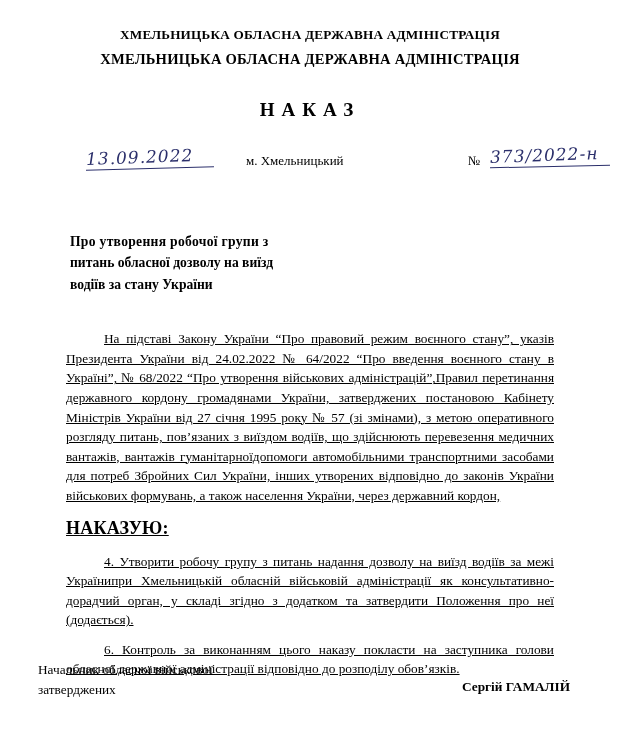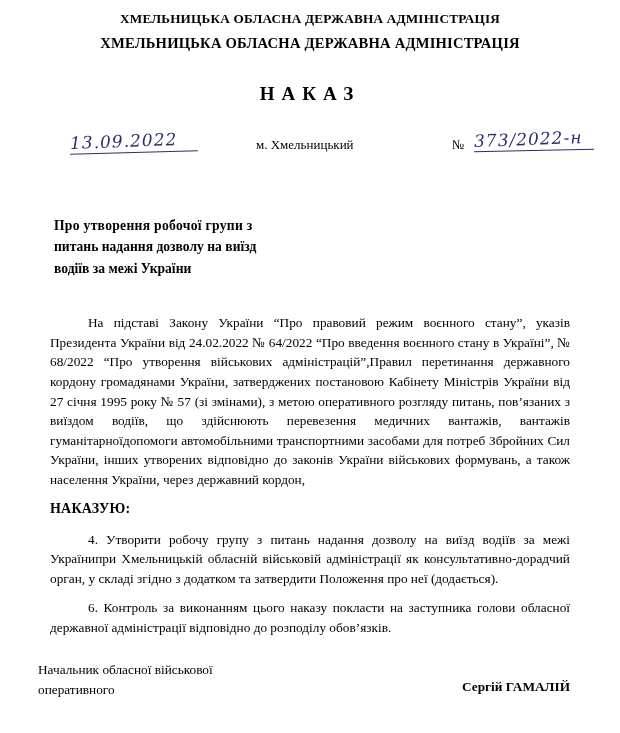--- a/index.html
+++ b/index.html
@@ -12,21 +12,21 @@
     height: 733px;
     font-family: "Liberation Serif", "DejaVu Serif", serif;
     color: #000000;
     position: relative;
     overflow: hidden;
   }
   .page {
     width: 620px;
     height: 733px;
     position: relative;
-    padding: 0;
+    padding: 16px;
     box-sizing: border-box;
   }
 
   
   .org-header {
     text-align: center;
     padding-top: 10px;
   }
   .org-line-1 {
     font-size: 13.2px;
@@ -73,21 +73,21 @@
   .meta-date .rule {
     display: block;
     width: 128px;
     height: 1px;
     background: #2b2f6b;
     margin-top: 1px;
     transform: rotate(-1.5deg);
   }
   .meta-place {
     position: absolute;
-    left: 256px;
+    left: 230px;
     top: 14px;
     font-size: 13px;
   }
   .meta-num {
     position: absolute;
     left: 452px;
     top: 14px;
     font-size: 13px;
   }
   .meta-num-value {
@@ -114,32 +114,33 @@
     text-align: justify;
   }
   .doc-title .l1 { letter-spacing: 0.3px; }
 
   
   .body-block {
     margin: 34px 50px 0 50px;
     font-size: 13.3px;
     line-height: 1.47;
     text-align: justify;
+    text-decoration: underline;
   }
   .para {
     text-indent: 38px;
     margin: 0 0 10px 0;
     text-align: justify;
     hyphens: manual;
   }
   .order-word {
     font-weight: bold;
     margin: 4px 0 10px 0;
     text-indent: 0;
-    font-size: 14px;
+    font-size: 18px;
     letter-spacing: 0.2px;
   }
 
   
   .signature {
     position: absolute;
     left: 38px;
     right: 50px;
     bottom: 34px;
     font-size: 13.3px;
@@ -176,33 +177,33 @@
     <div class="meta-place">м. Хмельницький</div>
     <div class="meta-num">№</div>
     <div class="meta-num-value">
       <span class="hand">373/2022-н</span>
       <span class="rule"></span>
     </div>
   </div>
 
   <div class="doc-title">
     <div class="l1">Про утворення робочої групи з</div>
-    <div class="l2">питань надання дозволу на виїзд</div>
-    <div class="l3">водіїв за межі України</div>
+    <div class="l2">питань обласної дозволу на виїзд</div>
+    <div class="l3">водіїв за стану України</div>
   </div>
 
   <div class="body-block">
     <p class="para">На підставі Закону України “Про правовий режим воєнного стану”, указів Президента України від 24.02.2022 № 64/2022 “Про введення воєнного стану в Україні”, № 68/2022 “Про утворення військових адміністрацій”,Правил перетинання державного кордону громадянами України, затверджених постановою Кабінету Міністрів України від 27 січня 1995 року № 57 (зі змінами), з метою оперативного розгляду питань, пов’язаних з виїздом водіїв, що здійснюють перевезення медичних вантажів, вантажів гуманітарноїдопомоги автомобільними транспортними засобами для потреб Збройних Сил України, інших утворених відповідно до законів України військових формувань, а також населення України, через державний кордон,</p>
     <p class="order-word">НАКАЗУЮ:</p>
     <p class="para">4. Утворити робочу групу з питань надання дозволу на виїзд водіїв за межі Українипри Хмельницькій обласній військовій адміністрації як консультативно-дорадчий орган, у складі згідно з додатком та затвердити Положення про неї (додається).</p>
     <p class="para">6. Контроль за виконанням цього наказу покласти на заступника голови обласної державної адміністрації відповідно до розподілу обов’язків.</p>
   </div>
 
   <div class="signature">
     <div class="sign-left">
       <div>Начальник обласної військової</div>
-      <div>оперативного</div>
+      <div>затверджених</div>
     </div>
     <div class="sign-right">Сергій ГАМАЛІЙ</div>
     <div class="clear"></div>
   </div>
 
 </div>
 
 </body></html>

